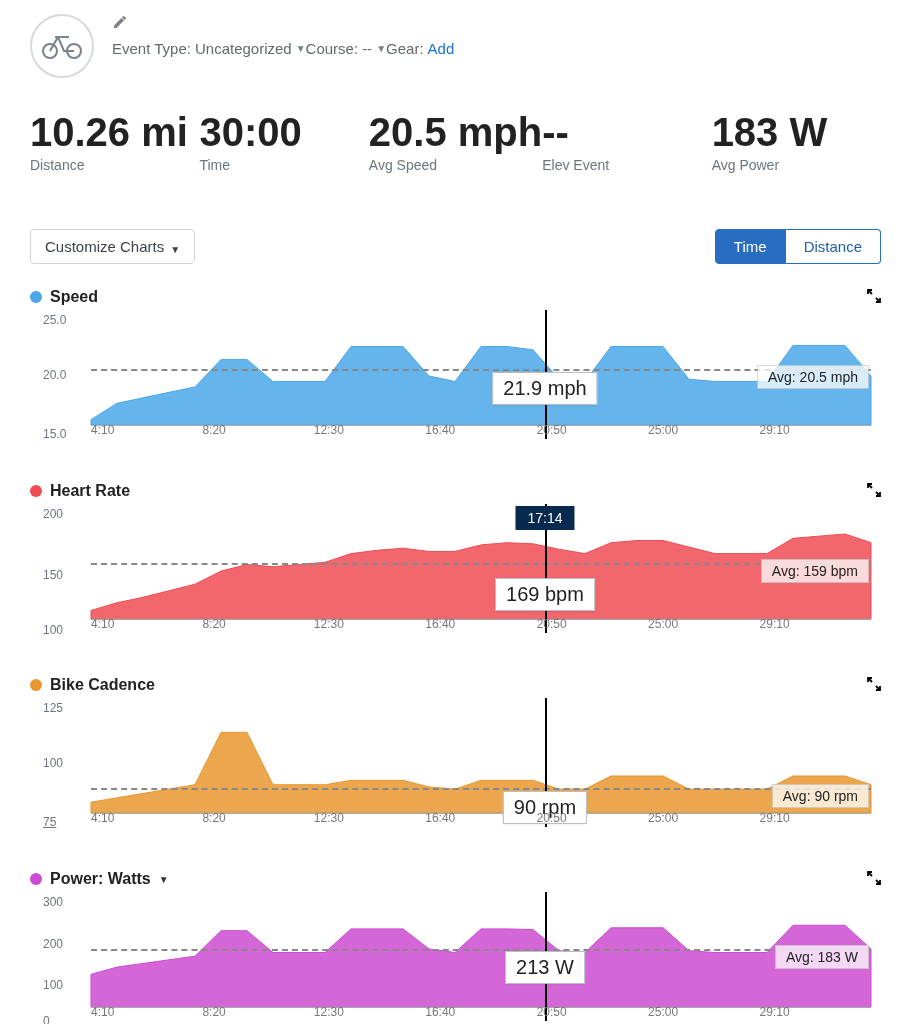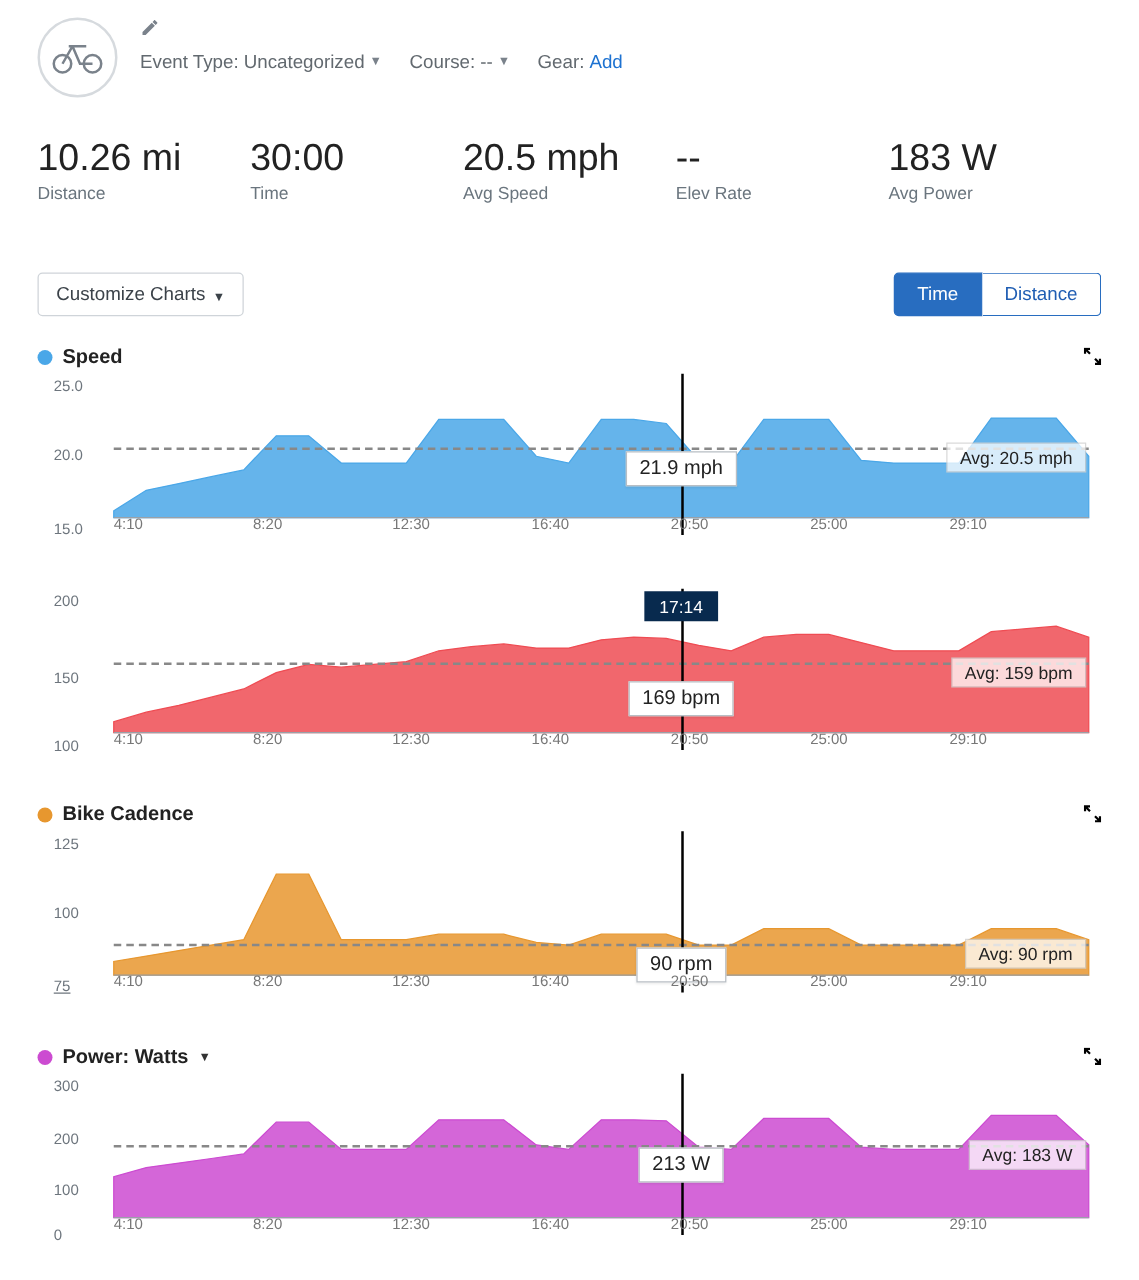--- a/index.html
+++ b/index.html
@@ -18,29 +18,29 @@
     flex-shrink: 0;
   }
   .title-block { flex: 1; }
   .title-row { display: flex; align-items: center; gap: 10px; }
   .title-row h1 {
     font-size: 32px; font-weight: 400; color: #353c45;
     white-space: nowrap; overflow: hidden; text-overflow: ellipsis;
     max-width: 680px;
   }
   .edit-icon { color: #7a828b; cursor: pointer; }
-  .meta-row { display: flex; gap: 22px; margin-top: 6px; font-size: 15px; color: #62696f; }
+  .meta-row { display: flex; margin-top: 6px; font-size: 15px; color: #62696f; }
   .meta-item { display: flex; align-items: center; gap: 4px; }
   .meta-item .chev { font-size: 10px; color: #7a828b; }
   .meta-link { color: #1d72d1; cursor: pointer; }
 
   
   .stats { display: flex; margin-top: 32px; gap: 0; }
   .stat { flex: 1; }
-  .stat-value { font-size: 30px; font-weight: 400; color: #222; white-space: nowrap; }
+  .stat-value { font-size: 40px; font-weight: 700; color: #222; white-space: nowrap; }
   .stat-label { font-size: 14px; color: #6a757e; margin-top: 2px; }
 
   
   .toolbar { display:flex; justify-content:space-between; align-items:center; margin-top:56px; }
   .btn {
     border: 1px solid #cfd4d9; background:#fff; border-radius:4px;
     padding: 8px 14px; font-size: 15px; color:#3b4249; cursor:pointer;
     display:flex; align-items:flex-end; gap:6px;
   }
   .btn .chev { font-size: 10px; }
@@ -64,21 +64,21 @@
     border-left:1px solid rgba(0,0,0,0); border-bottom:1px solid rgba(0,0,0,0);
   }
   .plot svg { width:100%; height:100%; display:block; }
   .y-tick { position:absolute; left:12px; font-size:12px; color:#6d757d; transform:translateY(-50%); }
   .x-ticks { position:absolute; left:60px; right:10px; bottom:2px; display:flex; justify-content:space-between; font-size:12px; color:#777; pointer-events:none; }
   .x-ticks span { flex:1; text-align:left; }
   .avg-line { position:absolute; left:60px; right:10px; border-top:2px dashed #888; }
   .cursor-line { position:absolute; width:2px; background:#000; top:0; bottom:0; }
   .tooltip {
     position:absolute; background:#fff; border:1px solid #b8bec4;
-    padding:4px 10px; font-size:16px; color:#222; white-space:nowrap;
+    padding:4px 10px; font-size:20px; color:#222; white-space:nowrap;
     transform:translate(-50%,0); box-shadow:0 1px 2px rgba(0,0,0,0.08);
   }
   .avg-badge {
     position:absolute; right:12px; background:rgba(255,255,255,0.75);
     border:1px solid rgba(0,0,0,0.15); padding:3px 10px; font-size:14px; color:#222;
     transform:translateY(-50%);
   }
   .time-badge {
     position:absolute; background:#082a4e; color:#fff; padding:4px 12px;
     font-size:14px; transform:translate(-50%,0);
@@ -134,21 +134,21 @@
   <div class="stat">
     <div class="stat-value">30:00</div>
     <div class="stat-label">Time</div>
   </div>
   <div class="stat">
     <div class="stat-value">20.5 mph</div>
     <div class="stat-label">Avg Speed</div>
   </div>
   <div class="stat">
     <div class="stat-value">--</div>
-    <div class="stat-label">Elev Rate</div>
+    <div class="stat-label">Elev Event</div>
   </div>
   <div class="stat">
     <div class="stat-value">183 W</div>
     <div class="stat-label">Avg Power</div>
   </div>
 </div>
 
 <div class="toolbar">
   <button class="btn">
     <span>Customize Charts</span>
@@ -189,20 +189,29 @@
           <span>12:30</span>
           <span>16:40</span>
           <span>20:50</span>
           <span>25:00</span>
           <span>29:10</span>
         </div>
       </div>
     </div>
     <div class="sm-gap"></div>
     <div class="chart-section">
+      <div class="chart-head">
+        <div class="chart-title">
+          <span class="dot" style="background: rgb(239, 76, 83);"></span>
+          <span>Heart Rate</span>
+        </div>
+        <span class="expand-icon"><svg width="14" height="14" viewBox="0 0 14 14">
+            <path stroke="#000" stroke-width="1.8" fill="none" d="M1 5 V1 H5 M13 9 V13 H9 M1 1 L5 5 M13 13 L9 9"></path>
+          </svg></span>
+      </div>
       <div class="plot">
         <svg viewBox="0 0 850 130" preserveAspectRatio="none">
           <path d="M 60 116 L 60 107.2 L 86 99.5 L 112 94 L 138 87.4 L 164 80.8 L 190 67.60000000000001 L 216 61 L 242 63.2 L 268 61 L 294 58.8 L 320 50 L 346 46.7 L 372 44.5 L 398 47.8 L 424 47.8 L 450 41.199999999999996 L 476 39.00000000000001 L 502 40.10000000000001 L 528 45.6 L 554 50 L 580 39.00000000000001 L 606 36.800000000000004 L 632 36.800000000000004 L 658 43.4 L 684 50 L 710 50 L 736 50 L 762 34.6 L 788 32.4 L 814 30.199999999999996 L 840 39.00000000000001 L 840 116 Z" fill="#ef4c53" fill-opacity="0.85" stroke="#ef4c53" stroke-width="1"></path>
           <line x1="60" x2="840" y1="116" y2="116" stroke="#9aa1a8" stroke-width="1"></line>
         </svg>
         <div class="y-tick" style="top: 8%;">200</div>
         <div class="y-tick" style="top: 55%;">150</div>
         <div class="y-tick" style="top: 98%;">100</div>
         <div class="avg-line" style="top: 46%;"></div>
         <div class="avg-badge" style="top: 52%; text-align: right;">Avg: 159 bpm</div>

